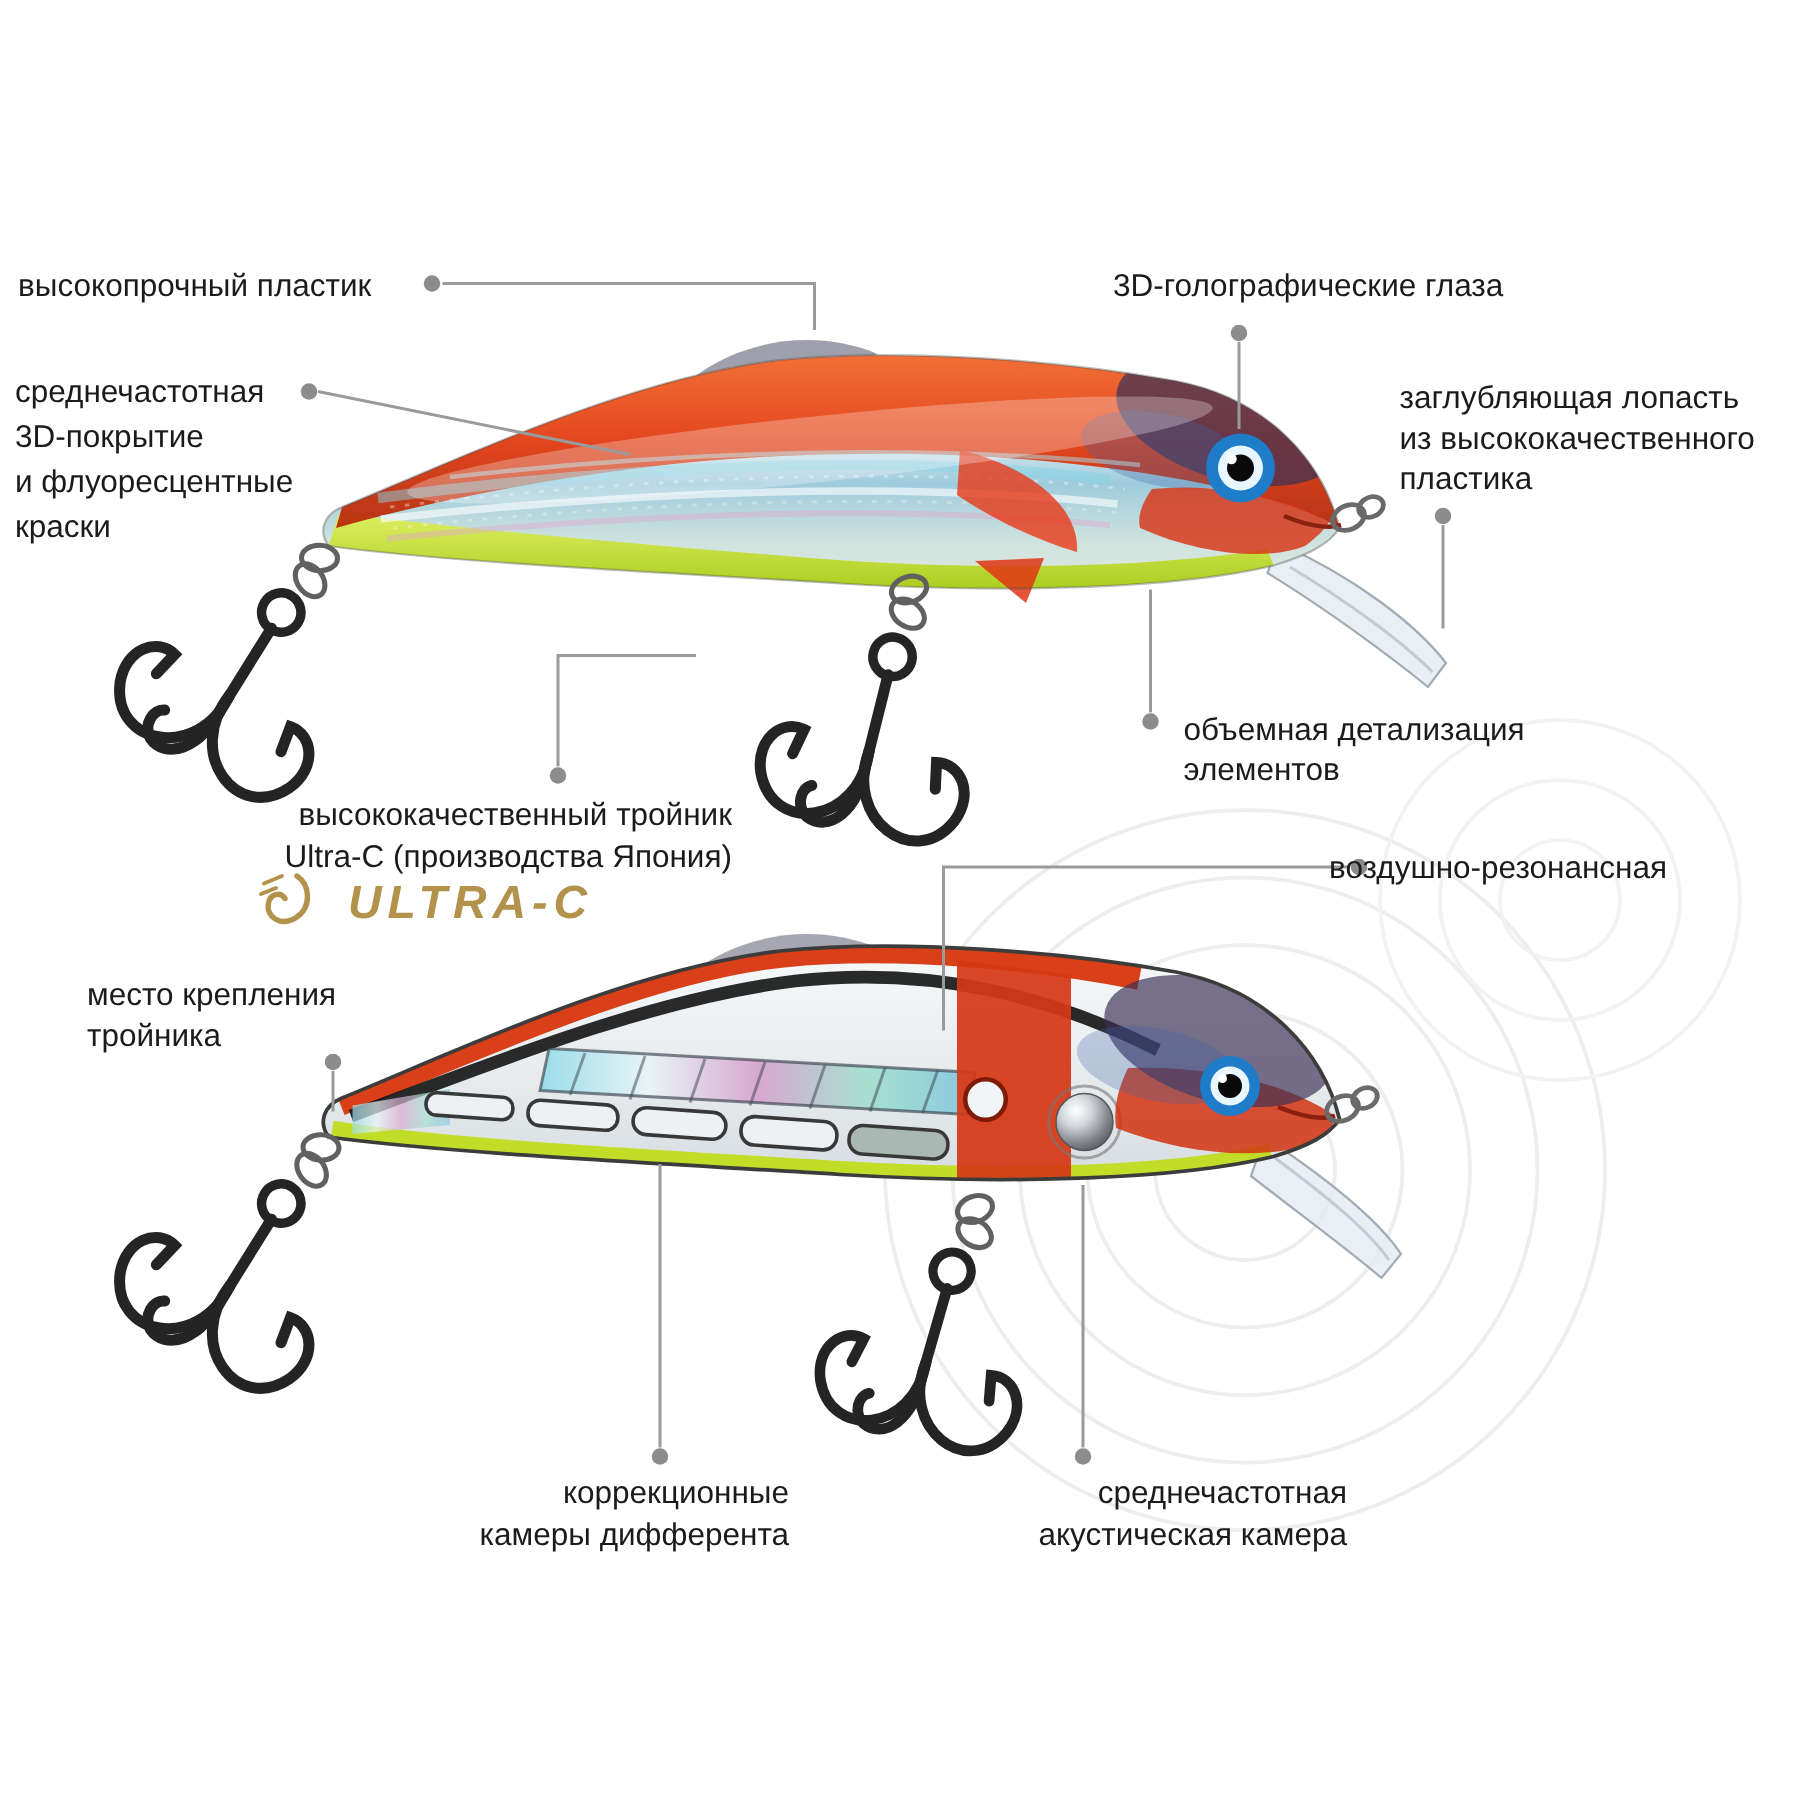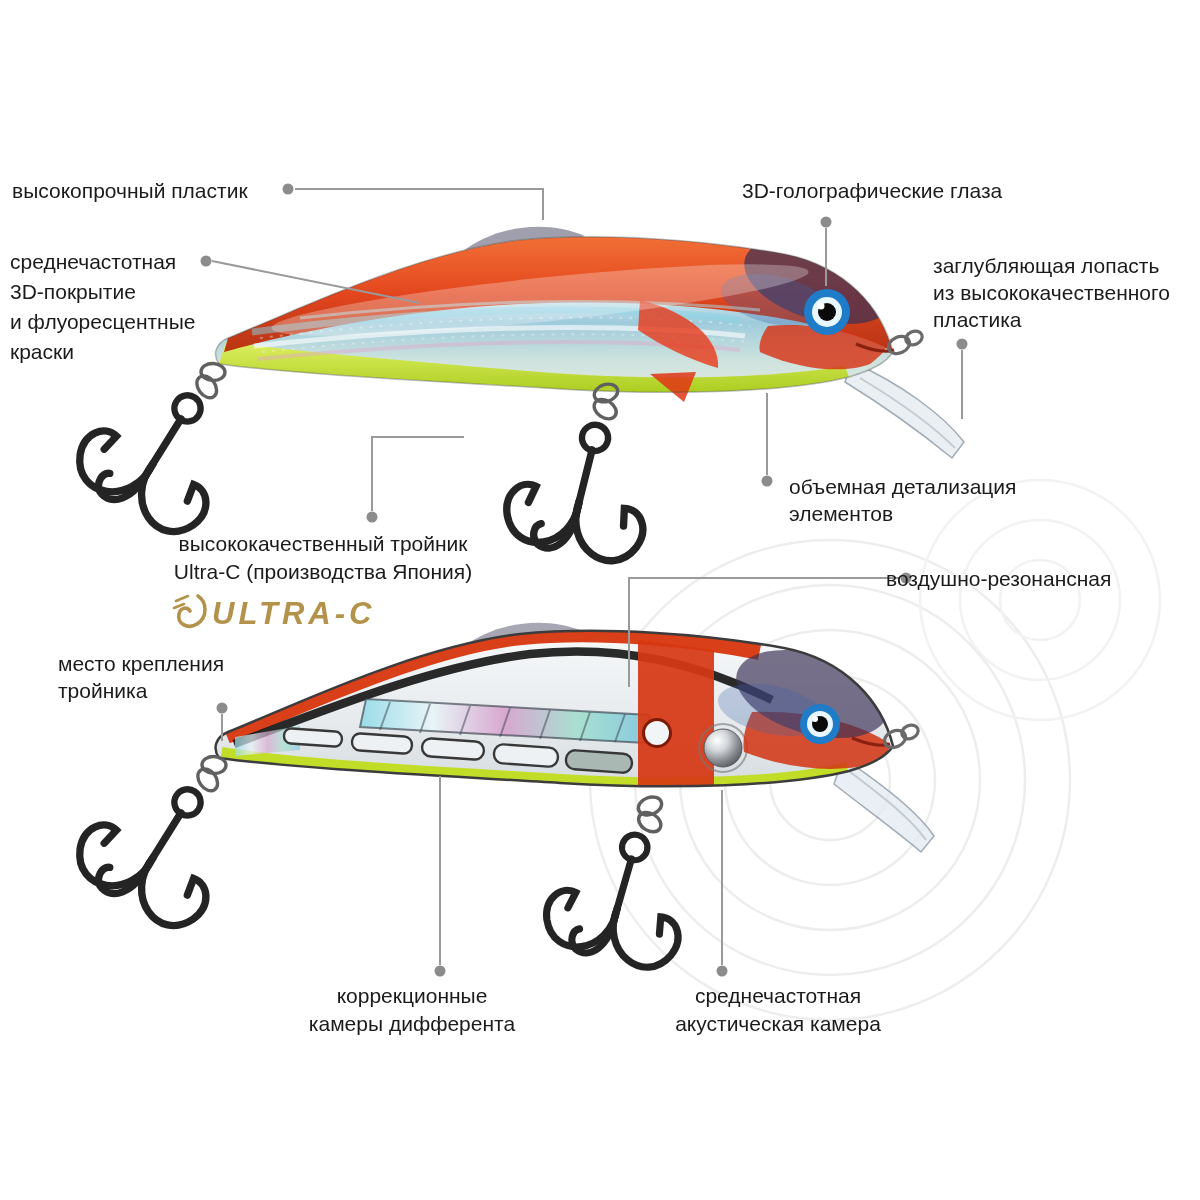--- a/index.html
+++ b/index.html
@@ -3,23 +3,23 @@
 <meta charset="utf-8">
 <style>
   html,body{margin:0;padding:0;background:#fff;}
   .canvas{
     position:relative;width:1200px;height:1200px;background:#ffffff;
     font-family:"Liberation Sans",sans-serif;overflow:hidden;
   }
   svg.scene{position:absolute;left:0;top:0;}
   .label{position:absolute;color:#1b1b1b;font-size:21px;line-height:27px;white-space:nowrap;}
   .label .ln{display:block;}
-  .label.center{text-align:center;white-space:normal;}
+  .label.center{text-align:right;white-space:normal;}
   .label.lh30{line-height:30px;}
-  .logo{position:absolute;display:flex;align-items:center;gap:2px;margin-top:12px;}
+  .logo{position:absolute;display:flex;align-items:center;gap:22px;}
   .logo-text{font-size:31px;font-style:italic;font-weight:bold;letter-spacing:4px;color:#b3924b;}
 </style>
 </head>
 <body>
 
 <div class="canvas">
 
 <svg class="scene" width="1200" height="1200" viewBox="0 0 1200 1200">
   <defs>
     <linearGradient id="redGrad" x1="0" y1="0" x2="0" y2="1">

